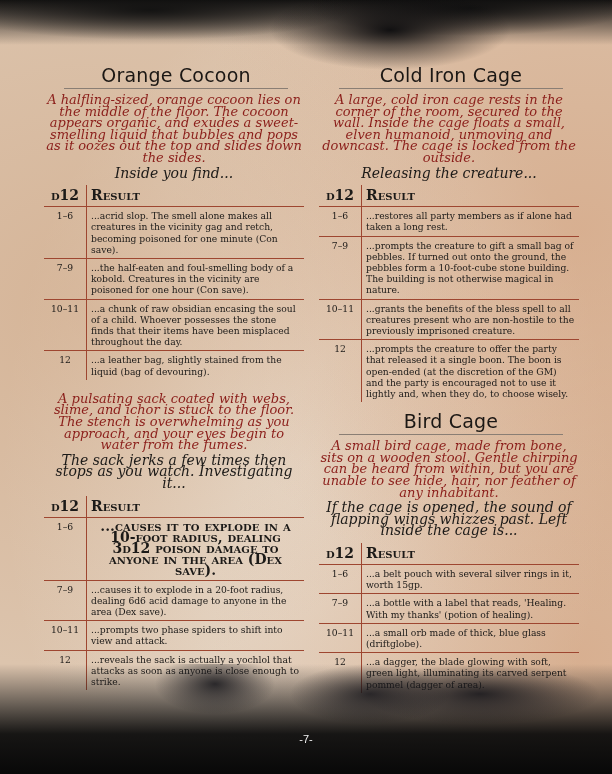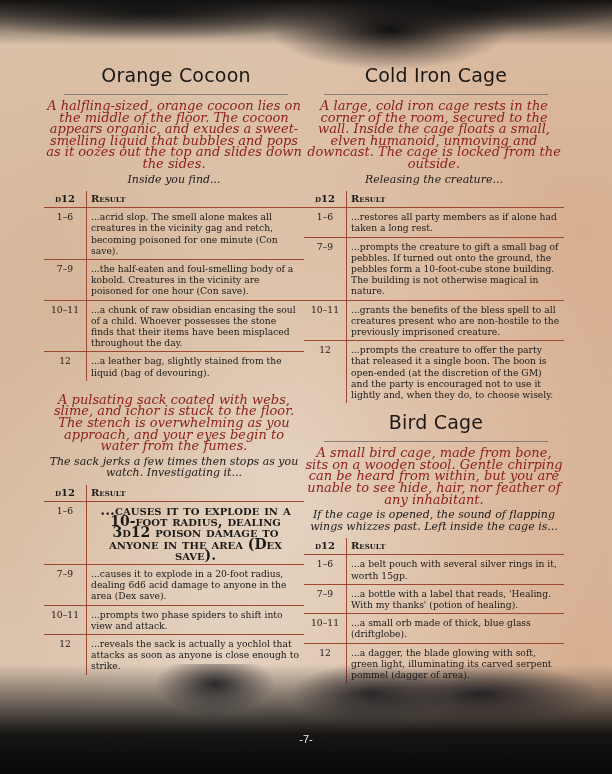--- a/index.html
+++ b/index.html
@@ -28,38 +28,38 @@
       radial-gradient(ellipse 80px 30px at 370px 30px, rgba(20,20,25,0.8), transparent 100%),
       radial-gradient(ellipse 120px 30px at 480px 30px, rgba(20,20,25,0.85), transparent 100%),
       linear-gradient(to top, rgba(8,8,8,1) 0px, rgba(12,12,12,0.95) 40px, rgba(30,30,30,0.6) 70px, rgba(60,60,60,0) 110px);
   }
   .page-number {
     position:absolute; left:0; width:612px; top:733px; text-align:center;
     color:#f2f2f2; font-family:"Liberation Sans", sans-serif; font-size:11px;
   }
   .col { position:absolute; width:260px; }
   .col.left { left:44px; top:64px; }
-  .col.right { left:304px; top:64px; }
+  .col.right { left:319px; top:64px; }
   .heading {
     font-family:"DejaVu Sans", sans-serif; font-weight:normal;
     font-size:19px; color:#1b1714; text-align:center; margin:0;
-    padding-bottom:8px; border-bottom:1px solid #8a7e74;
+    padding-bottom:2px; border-bottom:1px solid #8a7e74;
     margin-left:20px; margin-right:16px; letter-spacing:0.2px;
   }
   .intro {
     color:#8b1e1a; font-style:italic; font-size:13px; line-height:11.6px;
     text-align:center; margin:5px 0 4px 0;
   }
   .lead {
-    color:#1c1a18; font-style:italic; font-size:11px; line-height:11.6px;
+    color:#1c1a18; font-style:italic; font-size:14px; line-height:11.6px;
     text-align:center; margin:0 0 6px 0;
   }
   table { border-collapse:collapse; width:100%; font-size:9.2px; color:#1c1a18; }
   th {
-    font-variant:small-caps; font-weight:bold; font-size:10px; text-align:left;
+    font-variant:small-caps; font-weight:bold; font-size:14px; text-align:left;
     padding:2px 4px 3px 4px; border-bottom:1.3px solid #9e4630;
   }
   th.dcol { width:34px; text-align:center; }
   td { vertical-align:top; line-height:11.2px; padding:3px 4px 3px 4px; border-bottom:1.3px solid #9e4630; }
   td.dcol { text-align:center; border-right:1px solid #9e4630; white-space:nowrap; }
   th.dcol { border-right:1px solid #9e4630; }
   tr.last td { border-bottom:none; }
   .sc { font-variant:small-caps; font-weight:bold; text-align:center; font-size:14px; }
   .section-gap { height:8px; }
 </style>

